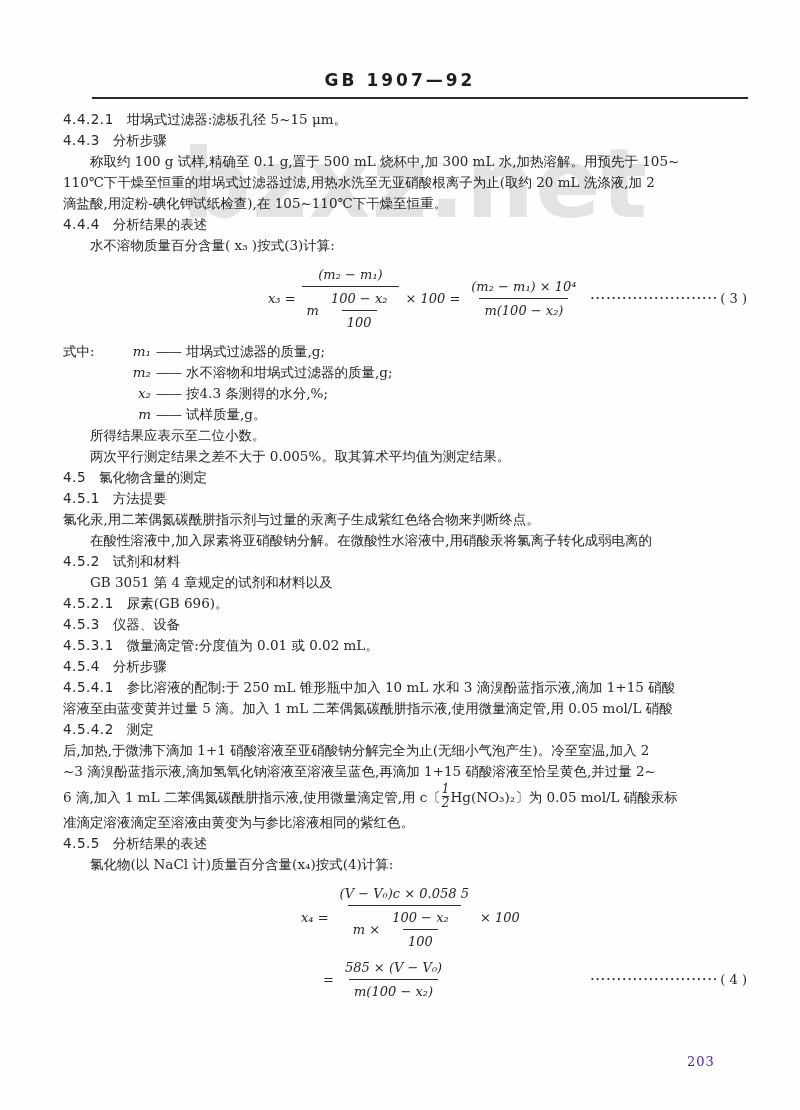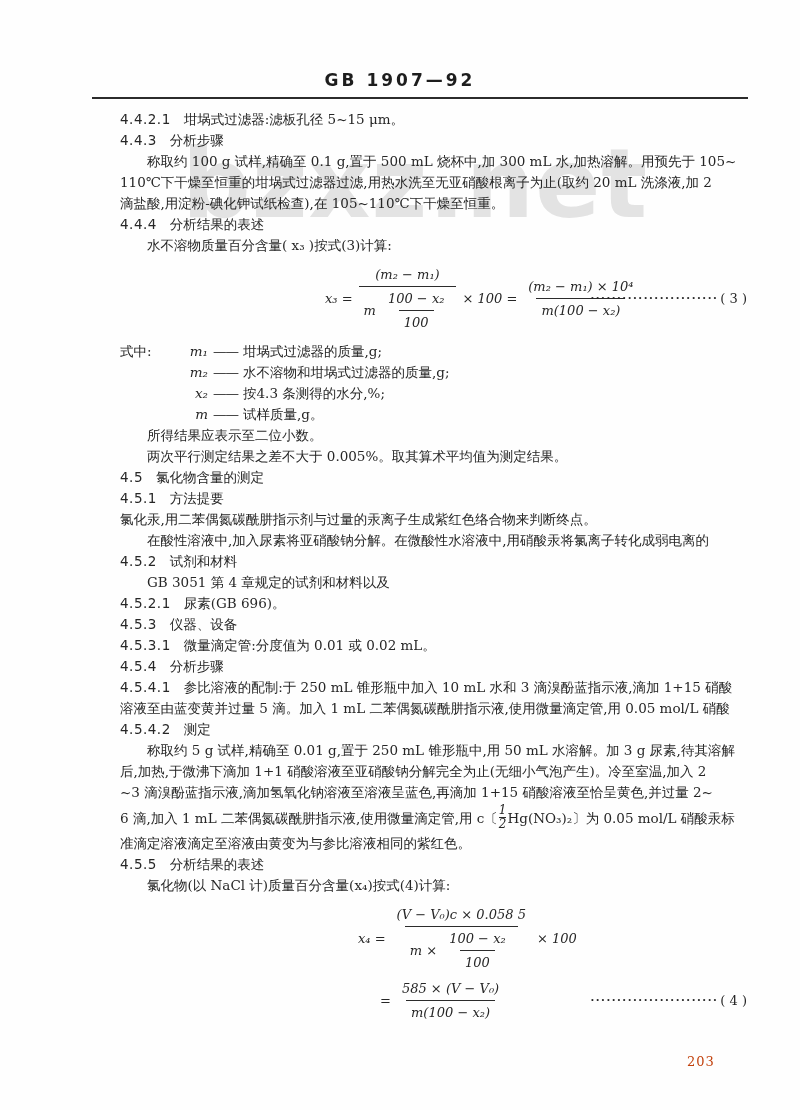--- a/index.html
+++ b/index.html
@@ -32,24 +32,23 @@
     letter-spacing:3px;
     color:#1d1d1d;
   }
   .rule{
     position:relative;z-index:1;
     margin:7px 52px 0 92px;
     border-top:2px solid #2b2b2b;
   }
   .content{
     position:relative;z-index:1;
-    padding:10px 53px 0 95px;
+    padding:10px 53px 0 63px;
     font-size:13.5px;
     line-height:21px;
-    margin-left:25px;
   }
   .line{white-space:nowrap;}
   .indent{text-indent:27px;}
   .clause{display:flex;}
   .cnum{
     font-family:"DejaVu Sans","Liberation Sans",sans-serif;
     letter-spacing:0.5px;
     margin-right:13px;
     flex:0 0 auto;
   }
@@ -79,21 +78,21 @@
   
   .inline-frac{display:inline-flex;flex-direction:column;align-items:center;vertical-align:middle;font-style:italic;font-size:12px;line-height:13px;margin:0 1px;position:relative;top:-1px;}
   .inline-frac .ifden{border-top:1px solid #2b2b2b;}
   .tall{display:flex;align-items:center;height:30px;}
   .page-number{
     position:absolute;
     left:687px;top:1054px;
     z-index:1;
     font-size:13px;
     letter-spacing:1px;
-    color:#c2410c;
+    color:#4c1d95;
   }
 </style>
 </head>
 <body>
 
 <div class="page">
 
   <div class="watermark">bzxz.net</div>
 
   <div class="header">GB 1907—92</div>
@@ -213,21 +212,20 @@
     <div class="line clause">
       <span class="cnum">4.5.4.1</span>
       <span>参比溶液的配制:于 250 mL 锥形瓶中加入 10 mL 水和 3 滴溴酚蓝指示液,滴加 1+15 硝酸</span>
     </div>
     <div class="line">溶液至由蓝变黄并过量 5 滴。加入 1 mL 二苯偶氮碳酰肼指示液,使用微量滴定管,用 0.05 mol/L 硝酸</div>
 
     <div class="line clause">
       <span class="cnum">4.5.4.2</span>
       <span>测定</span>
     </div>
-    <div class="line indent">称取约 5 g 试样,精确至 0.01 g,置于 250 mL 锥形瓶中,用 50 mL 水溶解。加 3 g 尿素,待其溶解</div>
     <div class="line">后,加热,于微沸下滴加 1+1 硝酸溶液至亚硝酸钠分解完全为止(无细小气泡产生)。冷至室温,加入 2</div>
     <div class="line">~3 滴溴酚蓝指示液,滴加氢氧化钠溶液至溶液呈蓝色,再滴加 1+15 硝酸溶液至恰呈黄色,并过量 2~</div>
     <div class="line tall">
       <span>6 滴,加入 1 mL 二苯偶氮碳酰肼指示液,使用微量滴定管,用 c〔</span>
       <span class="inline-frac">
         <span>1</span>
         <span class="ifden">2</span>
       </span>
       <span>Hg(NO₃)₂〕为 0.05 mol/L 硝酸汞标</span>
     </div>

